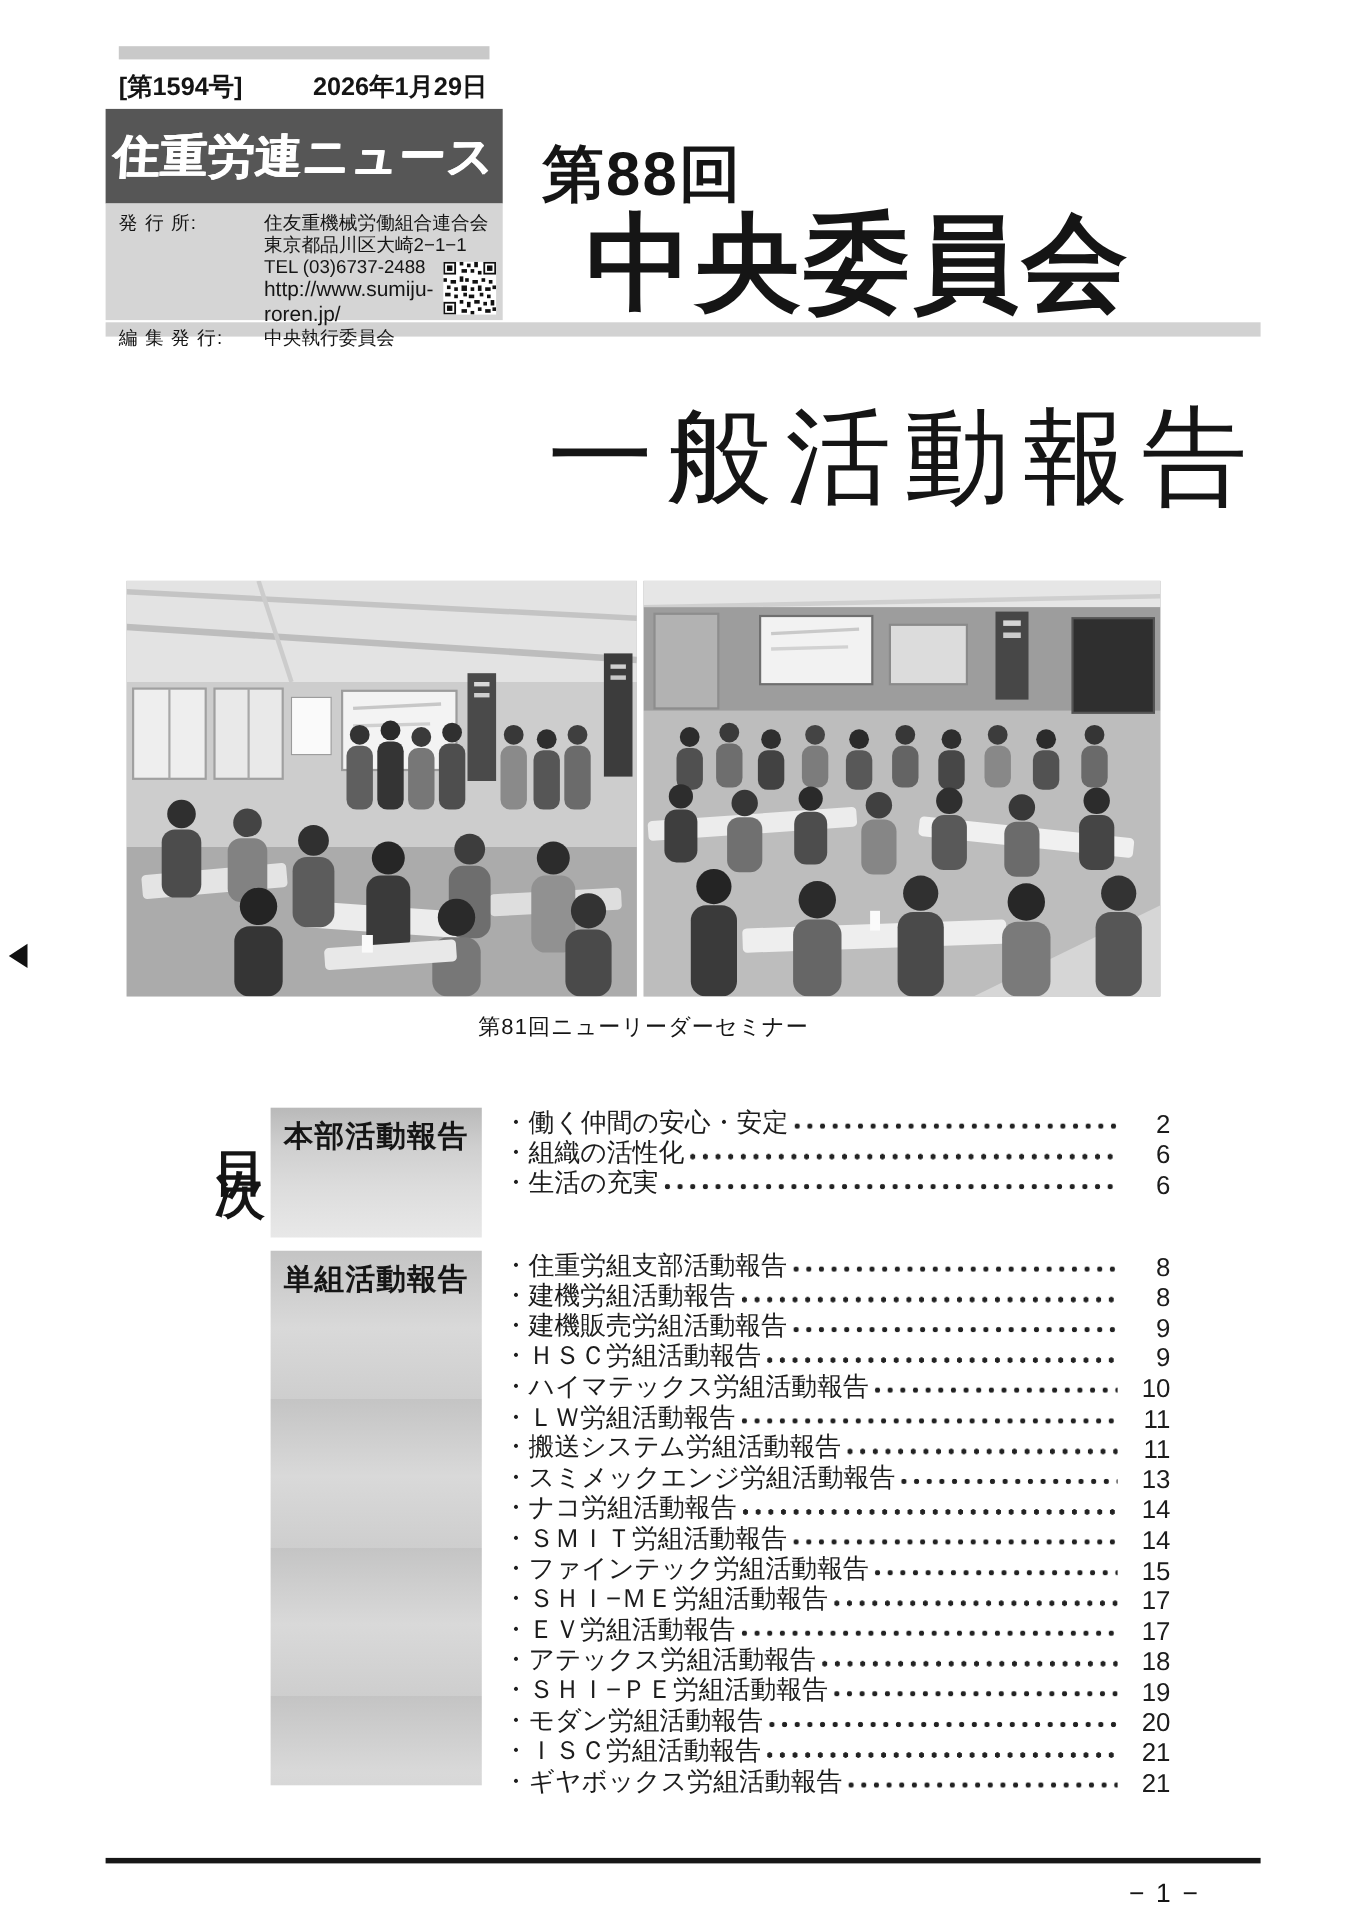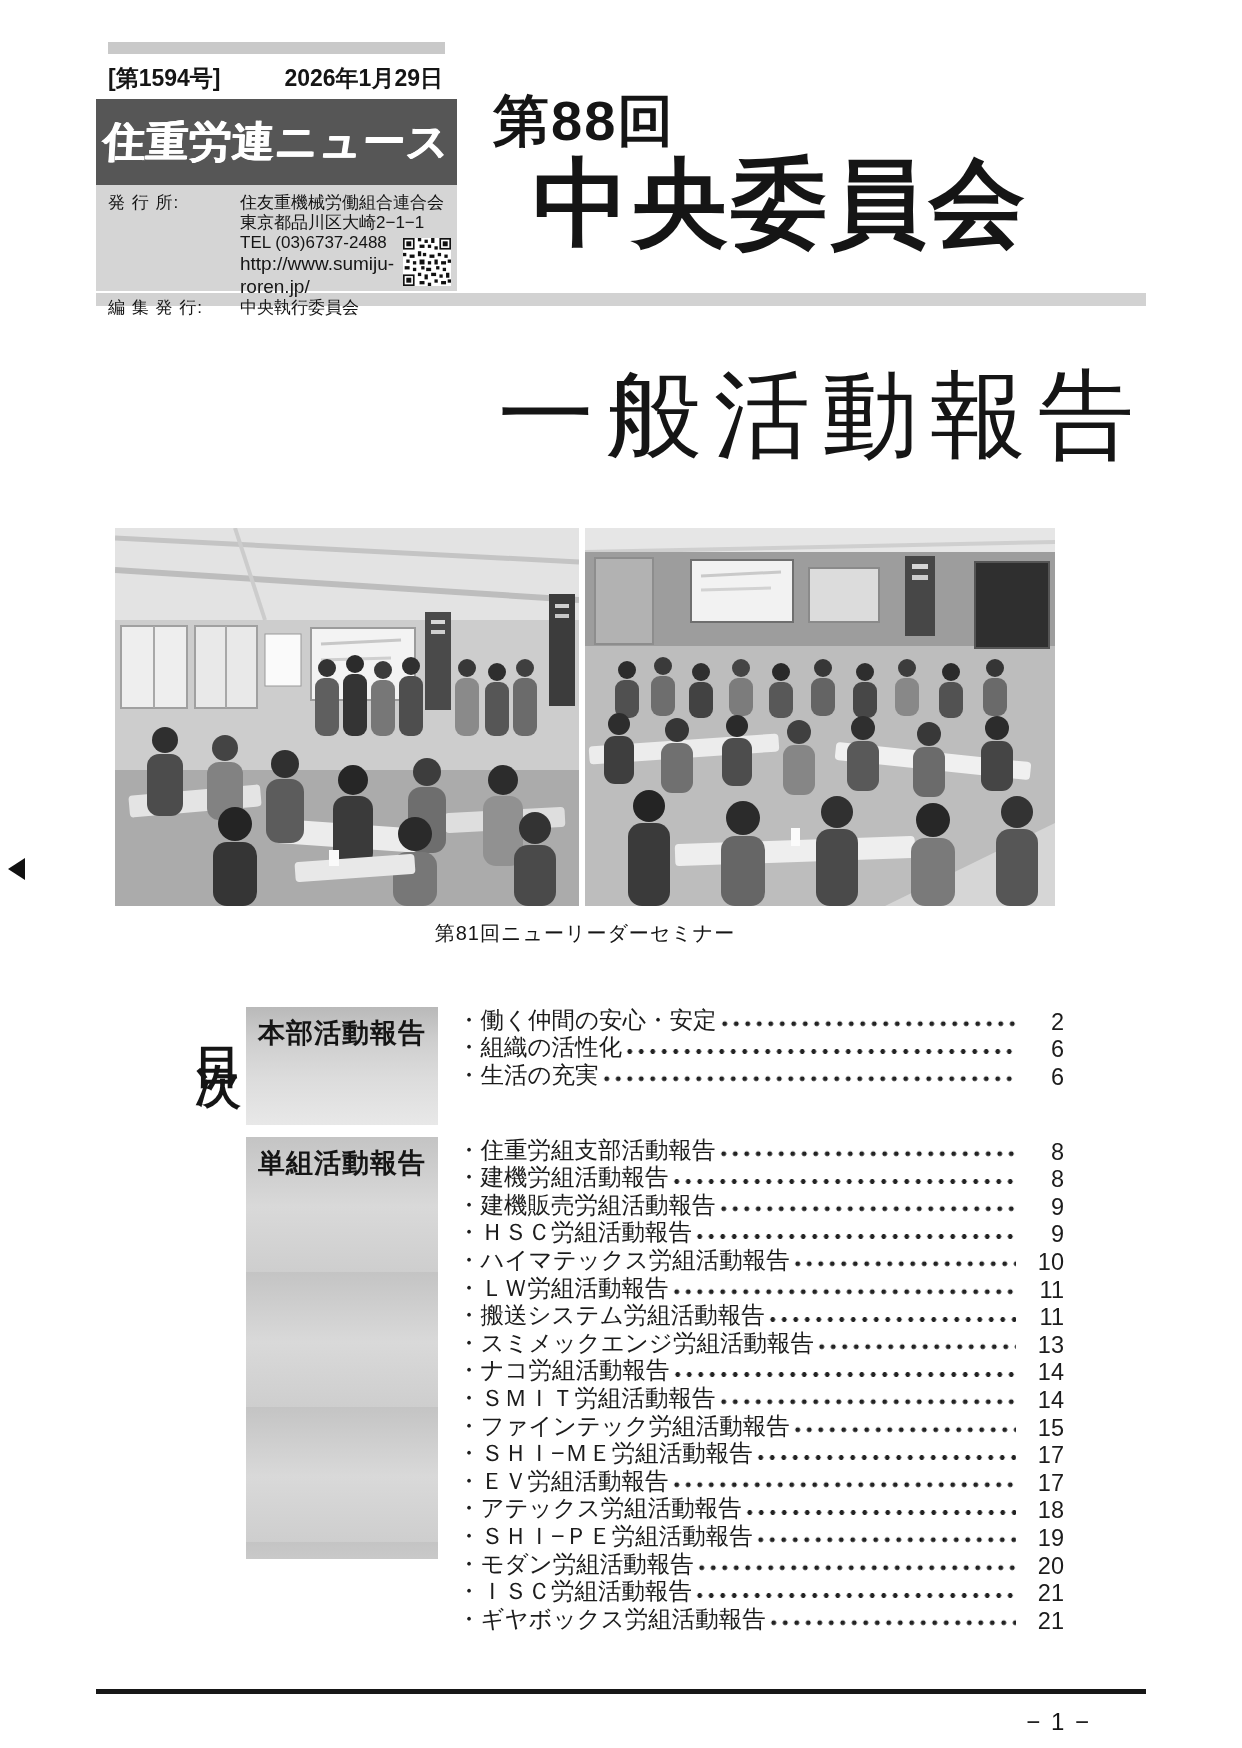--- a/index.html
+++ b/index.html
@@ -7,21 +7,21 @@
     position:relative;
     width:1242px;height:1748px;
     background:#ffffff;
     font-family:"Liberation Sans","DejaVu Sans",sans-serif;
     color:#151515;
     overflow:hidden;
   }
   .content{padding:42px 96px 0 96px;}
 
   
-  .header-row{display:flex;align-items:center;}
+  .header-row{display:flex;align-items:flex-end;}
   .masthead{width:361px;flex:0 0 361px;}
   .strip{height:12px;background:#c9c9c9;margin:0 12px 3px 12px;}
   .issue-row{
     display:flex;justify-content:space-between;align-items:center;
     padding:4px 14px 4px 12px;height:34px;font-size:23px;font-weight:bold;
   }
   .logo-banner{
     background:#565656;height:86px;display:flex;align-items:center;justify-content:center;
   }
   .logo-banner span{
@@ -65,21 +65,21 @@
     writing-mode:vertical-rl;text-orientation:upright;
     font-size:46px;font-weight:bold;letter-spacing:16px;line-height:1;
   }
   .toc-body{flex:1;display:flex;flex-direction:column;gap:12px;}
   .toc-section{display:flex;gap:19px;}
   .toc-label-box{
     flex:0 0 192px;width:192px;text-align:center;padding-top:8px;box-sizing:border-box;
     font-size:27px;font-weight:bold;letter-spacing:1px;
   }
   .box-s1{height:118px;background:linear-gradient(180deg,#b9b9b9 0%,#cfcfcf 30%,#dcdcdc 60%,#e8e8e8 100%);}
-  .box-s2{height:422px;background:repeating-linear-gradient(180deg,#c4c4c4 0px,#d9d9d9 70px,#cecece 135px);}
+  .box-s2{height:486px;background:repeating-linear-gradient(180deg,#c4c4c4 0px,#d9d9d9 70px,#cecece 135px);}
   .toc-rows{flex:1;padding-top:1px;}
   .toc-row{display:flex;align-items:flex-end;height:27.6px;font-size:23.5px;color:#1c1c1c;white-space:nowrap;}
   .toc-text::before{content:"・";}
   .dots{
     flex:1;height:1em;margin:0 4px 0 2px;
     background-image:radial-gradient(circle,#222 2.2px,transparent 2.7px);
     background-size:11.5px 100%;background-repeat:repeat-x;background-position:0 center;
   }
   .toc-page{flex:0 0 44px;width:44px;text-align:right;}
 

